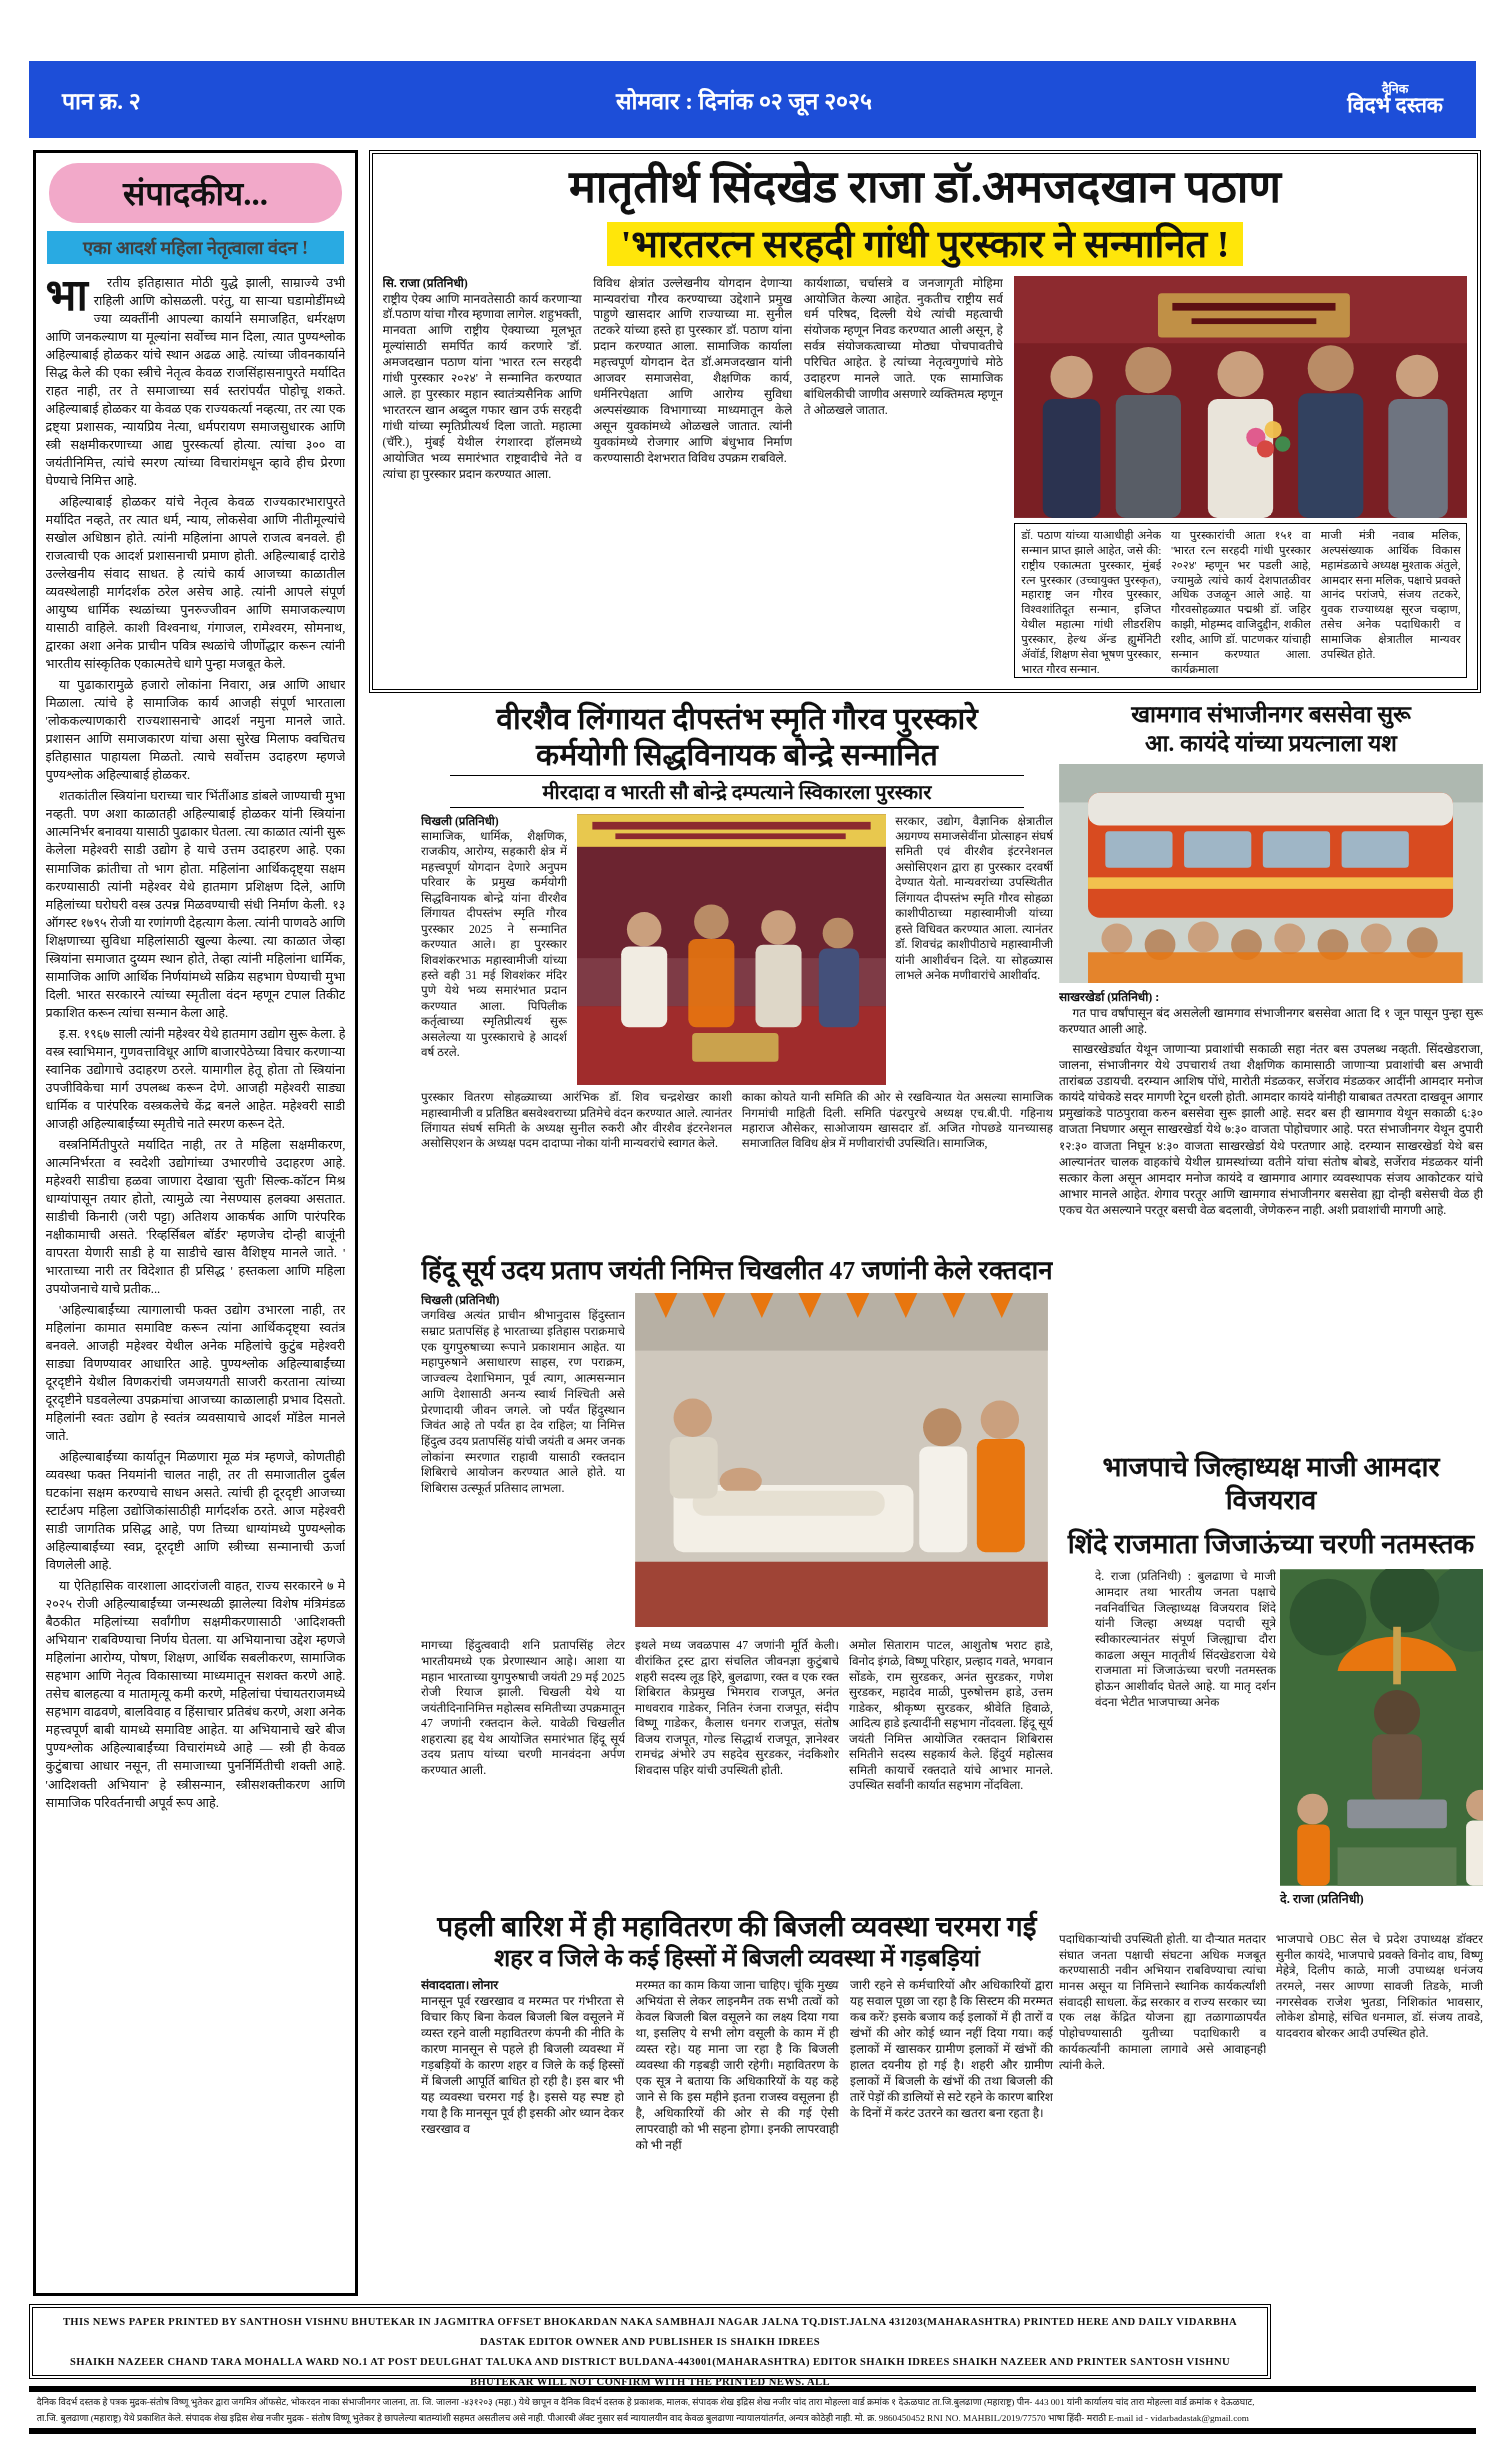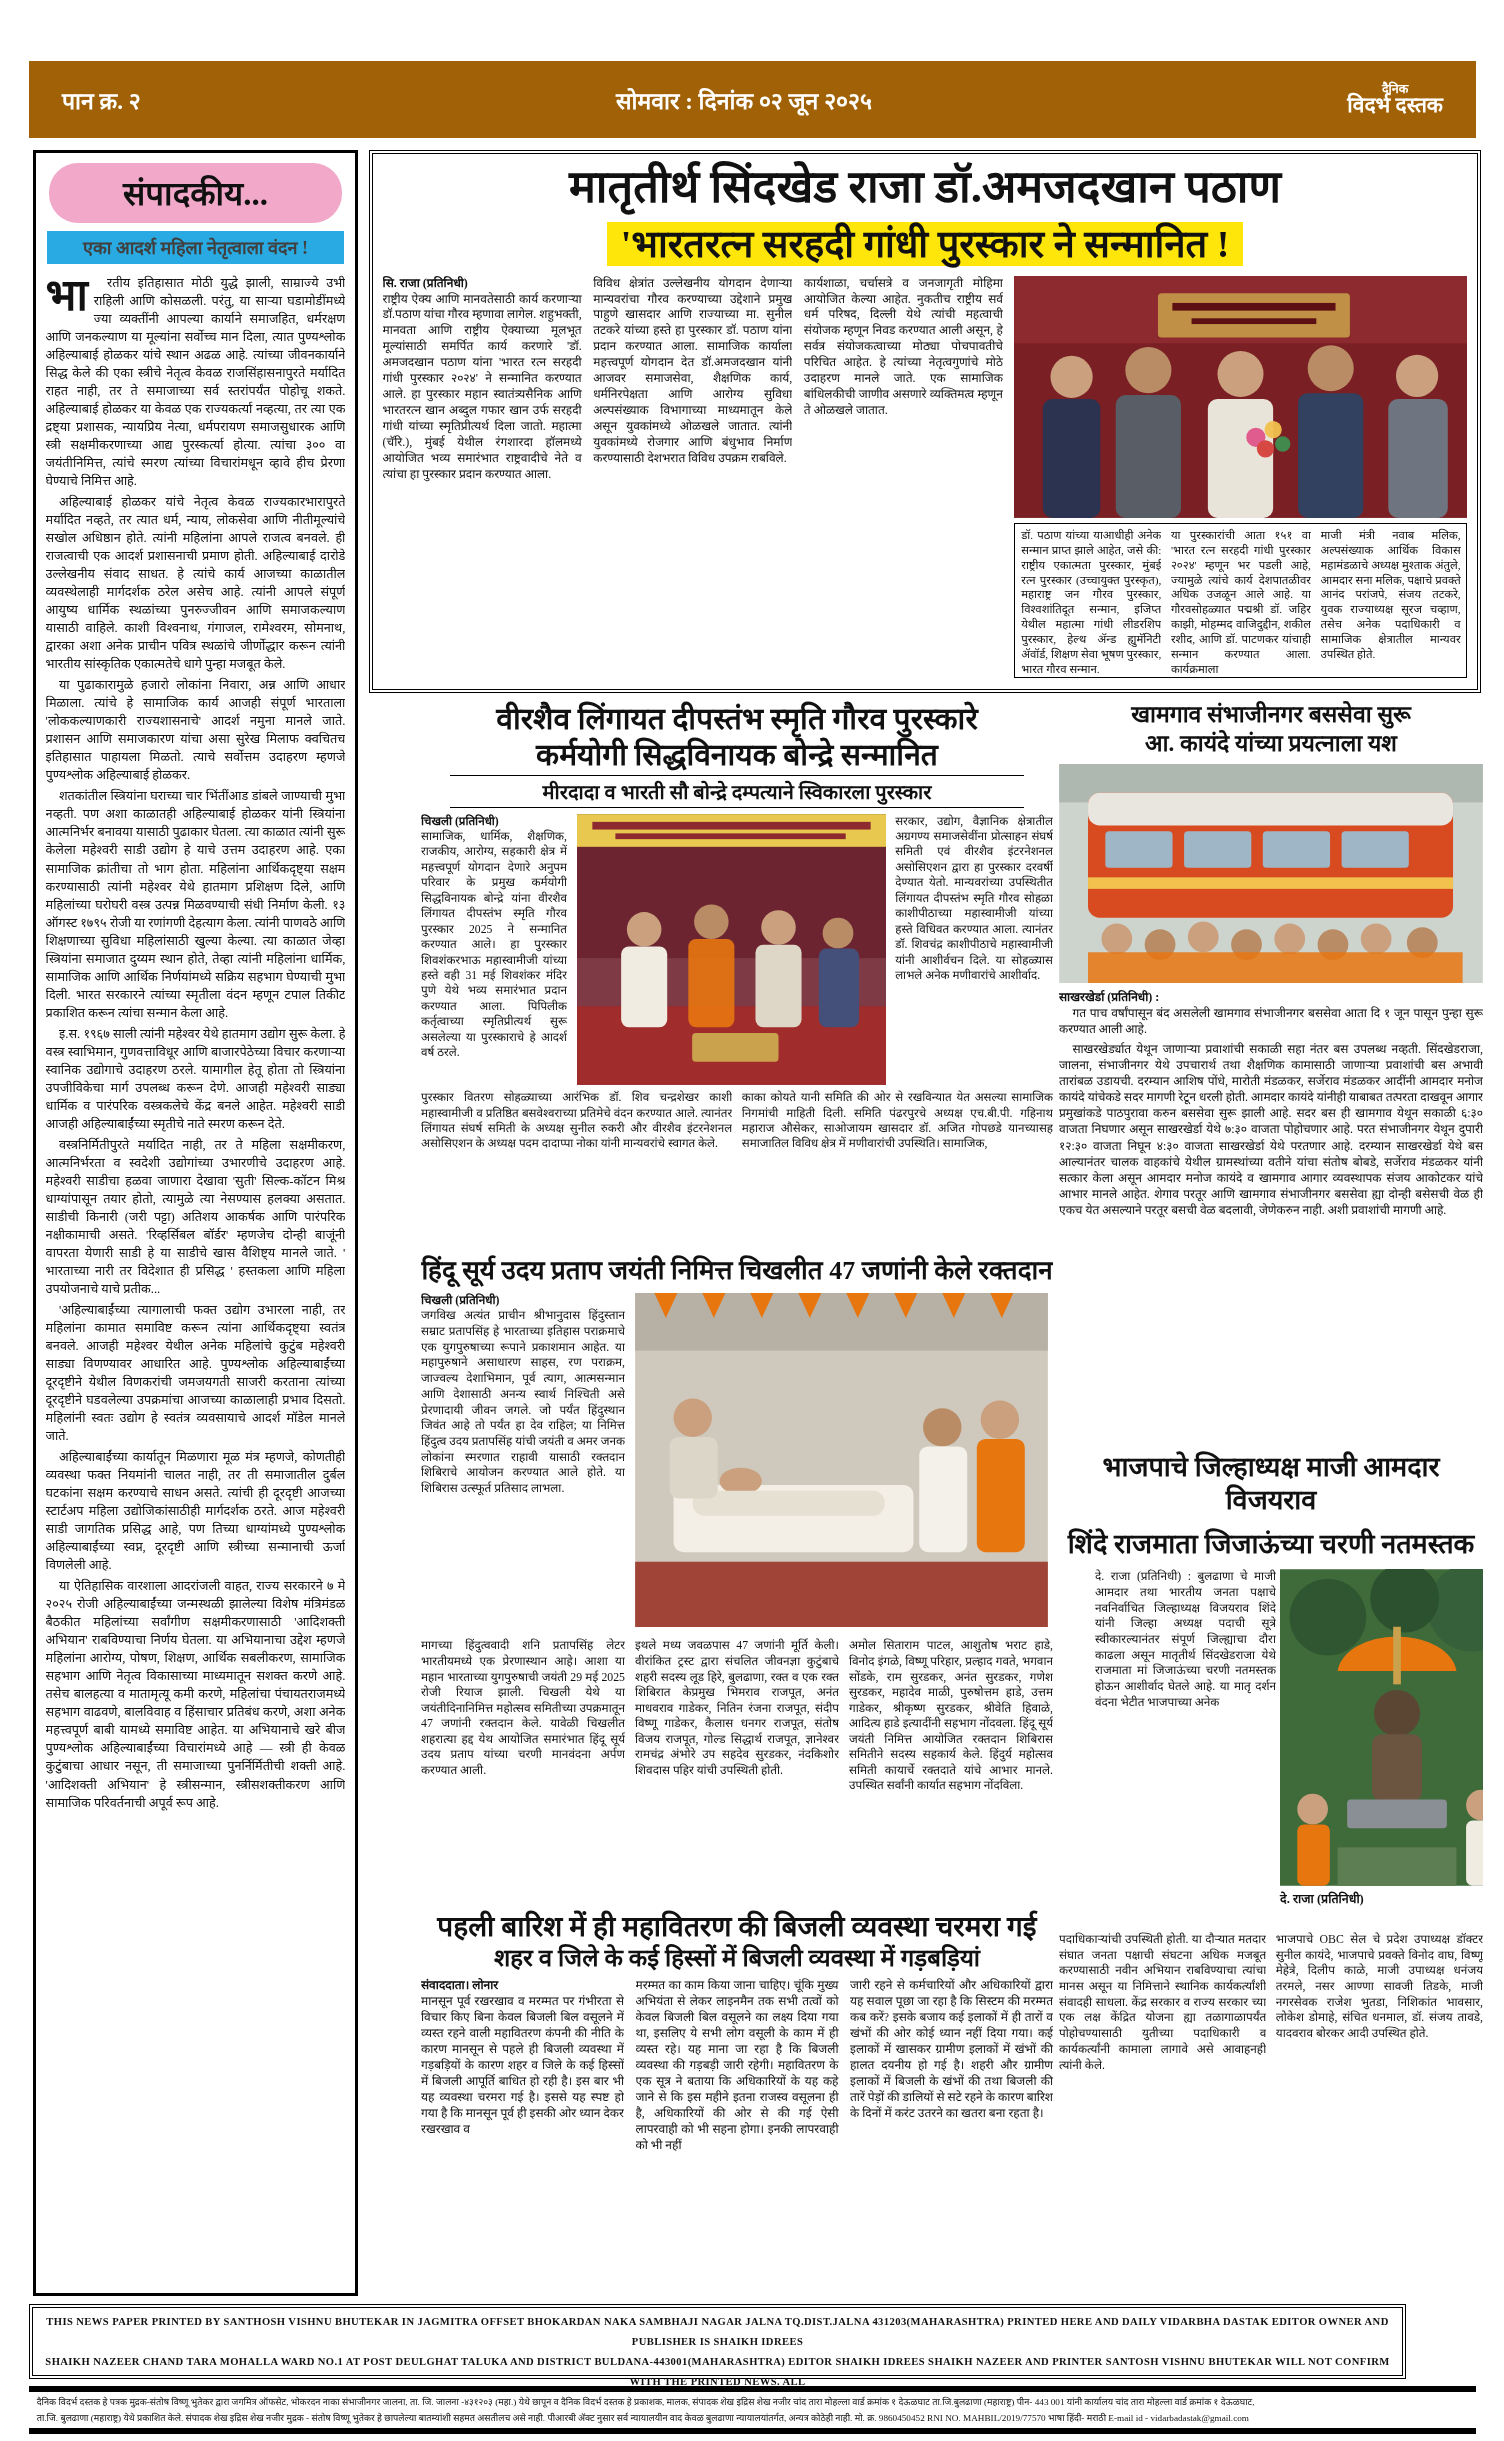--- a/index.html
+++ b/index.html
@@ -1,19 +1,19 @@
 <!DOCTYPE html>
 <html><head>
 <meta charset="utf-8">
 <style>
   html,body{margin:0;padding:0;background:#e8e8e8;}
   .page{position:relative;width:1504px;height:2441px;background:#ffffff;margin:0 auto;
         font-family:"Liberation Serif","DejaVu Serif",serif;color:#111;overflow:hidden;}
   
-  .topbar{position:absolute;top:61px;left:29px;width:1447px;height:77px;background:#a16207;
+  .topbar{position:absolute;top:61px;left:29px;width:1447px;height:77px;background:#1d4ed8;
           color:#fff;display:flex;align-items:center;justify-content:space-between;padding:0 33px;box-sizing:border-box;}
   .topbar .pg{font-size:23px;font-weight:bold;}
   .topbar .dt{font-size:23px;font-weight:bold;}
   .mast{text-align:center;line-height:1;}
   .mast .m1{font-size:12.5px;font-weight:bold;display:block;}
   .mast .m2{font-size:21px;font-weight:bold;display:block;}
   
   .nbox{position:absolute;box-sizing:border-box;background:#fff;}
   .col{ text-align:justify; overflow:hidden;}
   .para{margin:0 0 2.9px 0;text-indent:13.4px;}
@@ -61,21 +61,21 @@
   .rail-h{text-align:center;font-size:23px;font-weight:bold;line-height:1.25;}
   .bus-text{font-size:12px;line-height:1.35;height:452px;overflow:hidden;margin-top:5.8px;}
   .bjp-h{text-align:center;font-size:27px;font-weight:bold;line-height:1.25;margin-top:9.6px;}
   .bjp-mid{display:flex;gap:4px;margin-top:7.7px;height:357px;overflow:hidden;margin-left:36px;}
   .bjp-mid .l{width:181px;flex:none;font-size:11.8px;line-height:1.33;}
   .bjp-mid .r{width:235px;flex:none;display:flex;flex-direction:column;}
   .bjp-cap{font-weight:bold;font-size:12.5px;text-align:left;margin-top:3.8px;}
   .bjp-bot{display:flex;gap:9.6px;margin-top:5.8px;height:388px;overflow:hidden;}
   .bjp-bot .tcol{flex:1;font-size:11.8px;line-height:1.33;}
   
-  .foot-en{top:2304px;left:29px;width:1377px;height:75px;border:4.8px double #000;text-align:center;
+  .foot-en{top:2304px;left:29px;width:1242px;height:75px;border:4.8px double #000;text-align:center;
            font-size:10.6px;font-weight:bold;letter-spacing:0.4px;line-height:1.9;padding:3.8px 7.7px;font-family:"Liberation Serif",serif;}
   .foot-mr{top:2386px;left:29px;width:1447px;height:48px;border-top:6.7px solid #000;border-bottom:6.7px solid #000;
            font-size:9.2px;line-height:1.7;padding:2.9px 7.7px;text-align:justify;}
   svg{display:block;}
 </style>
 </head>
 <body>
 
 <div class="page">
 

